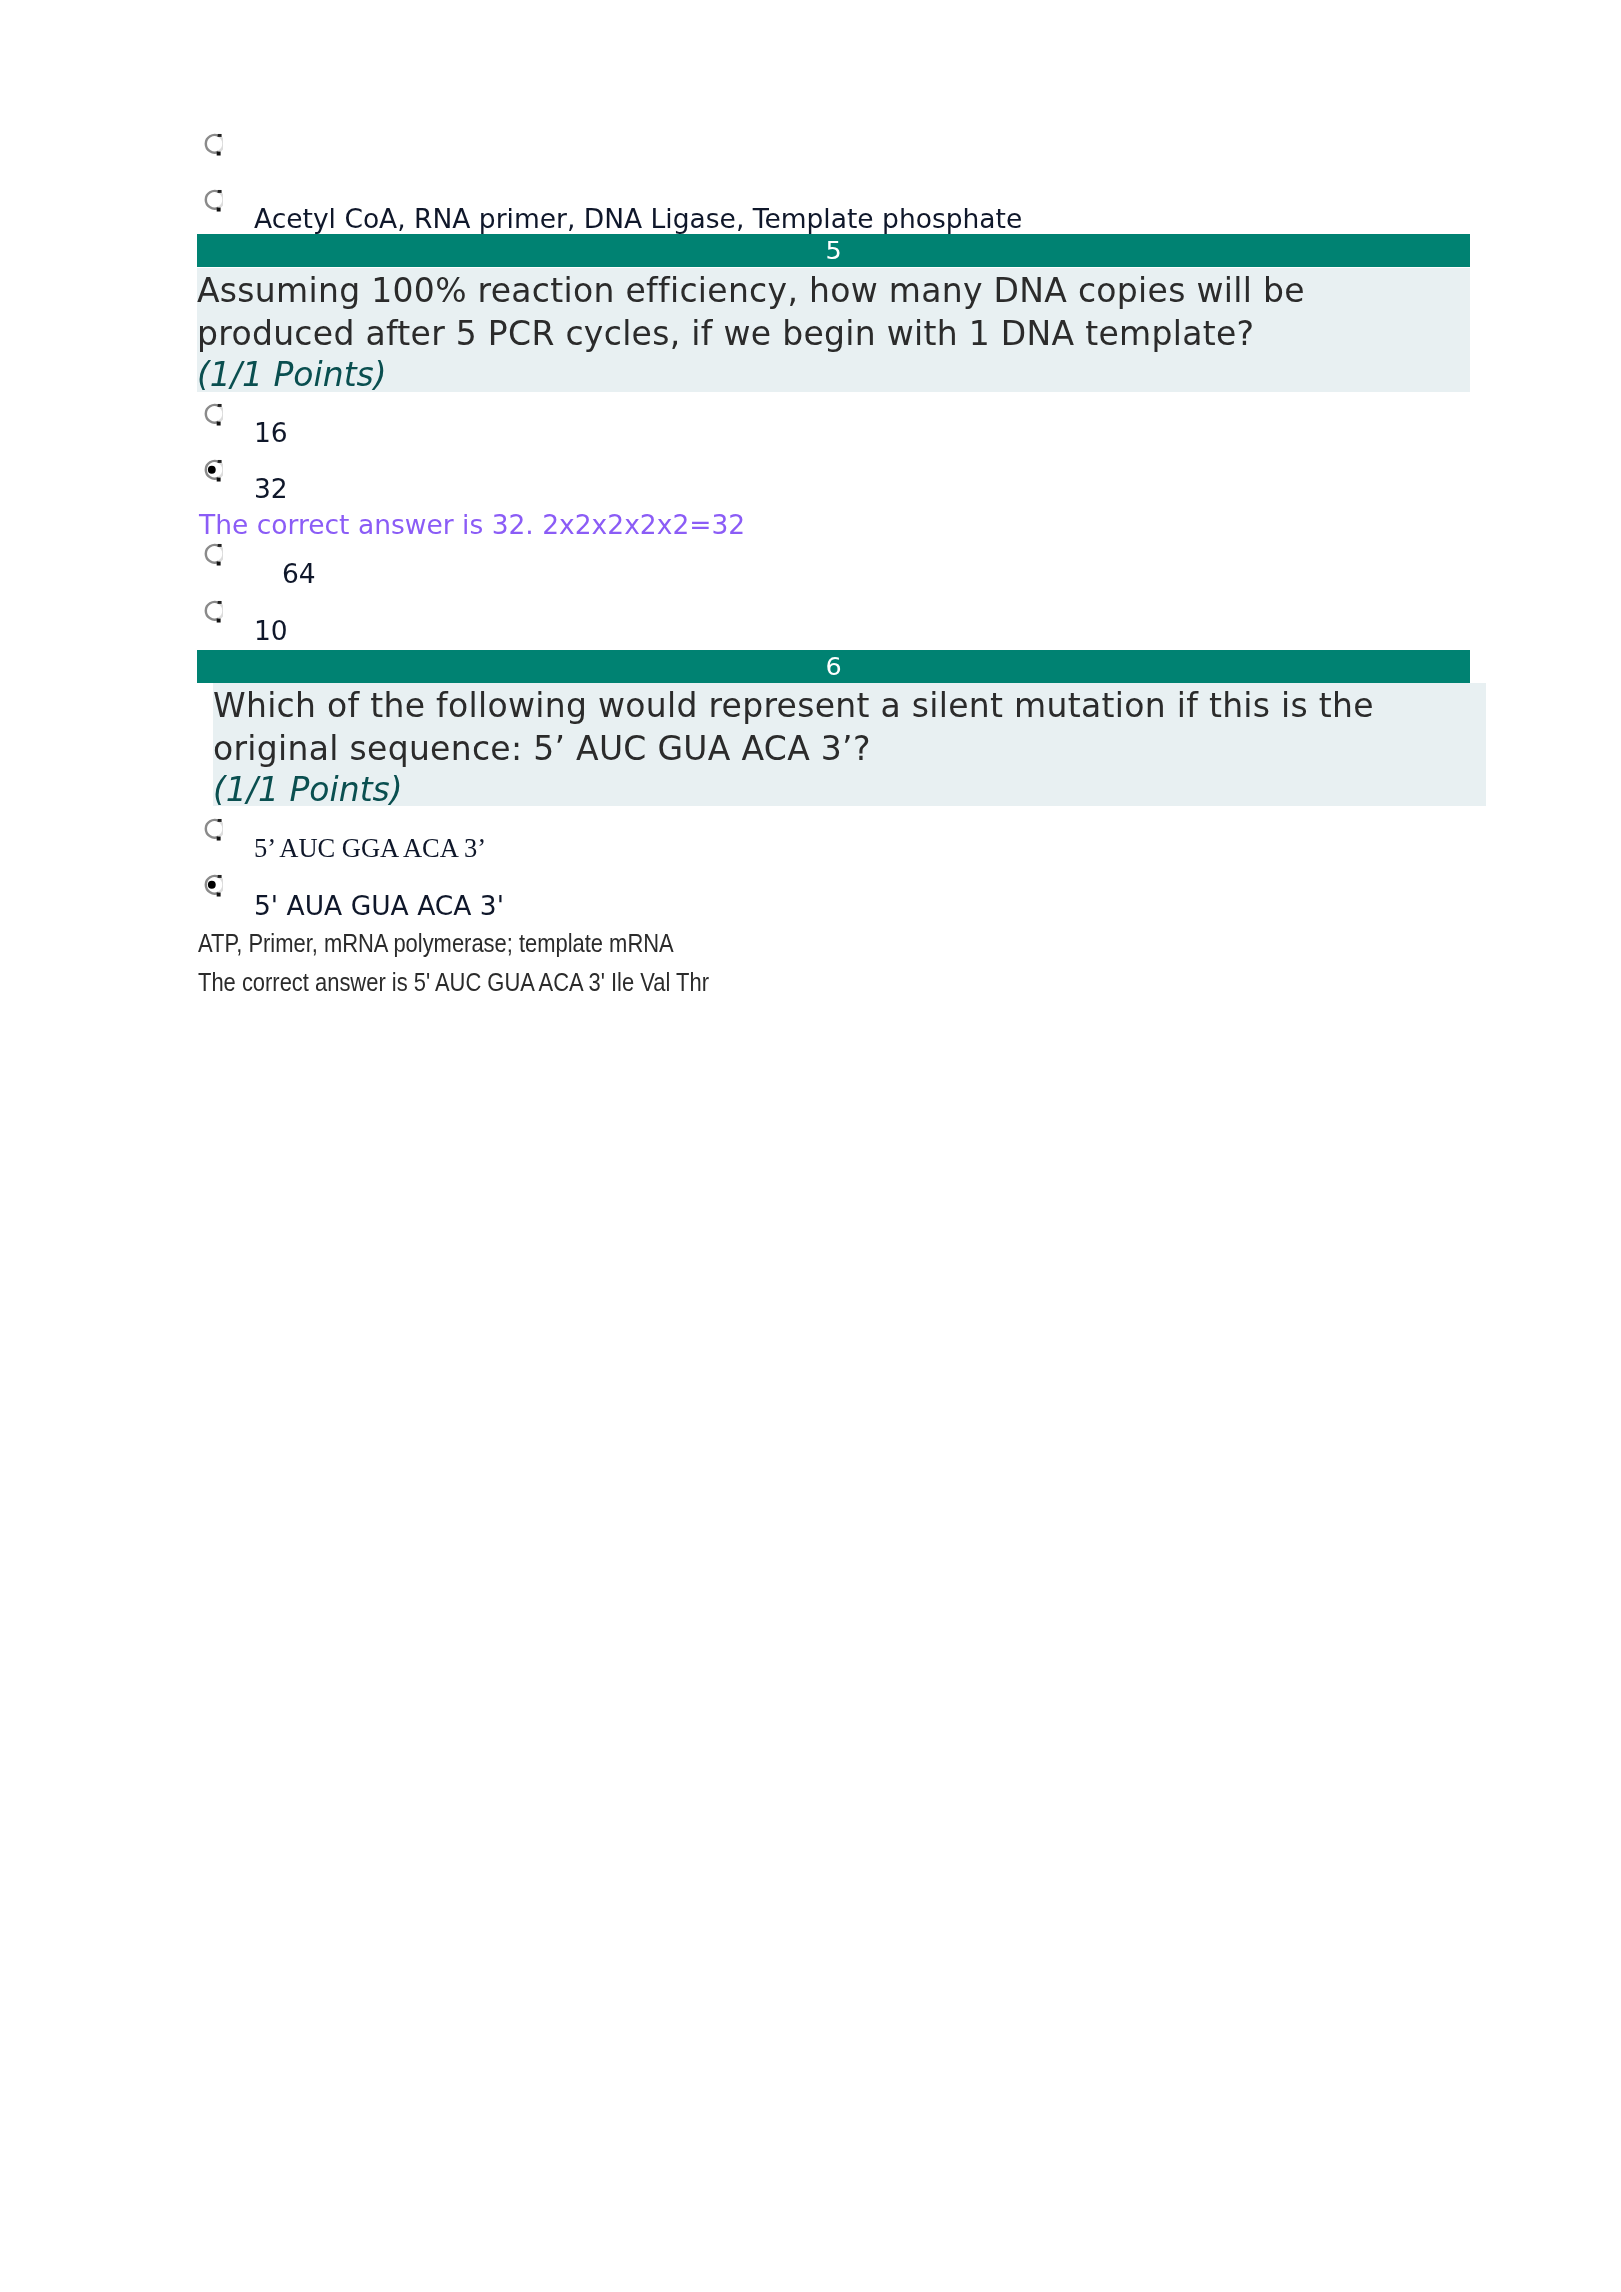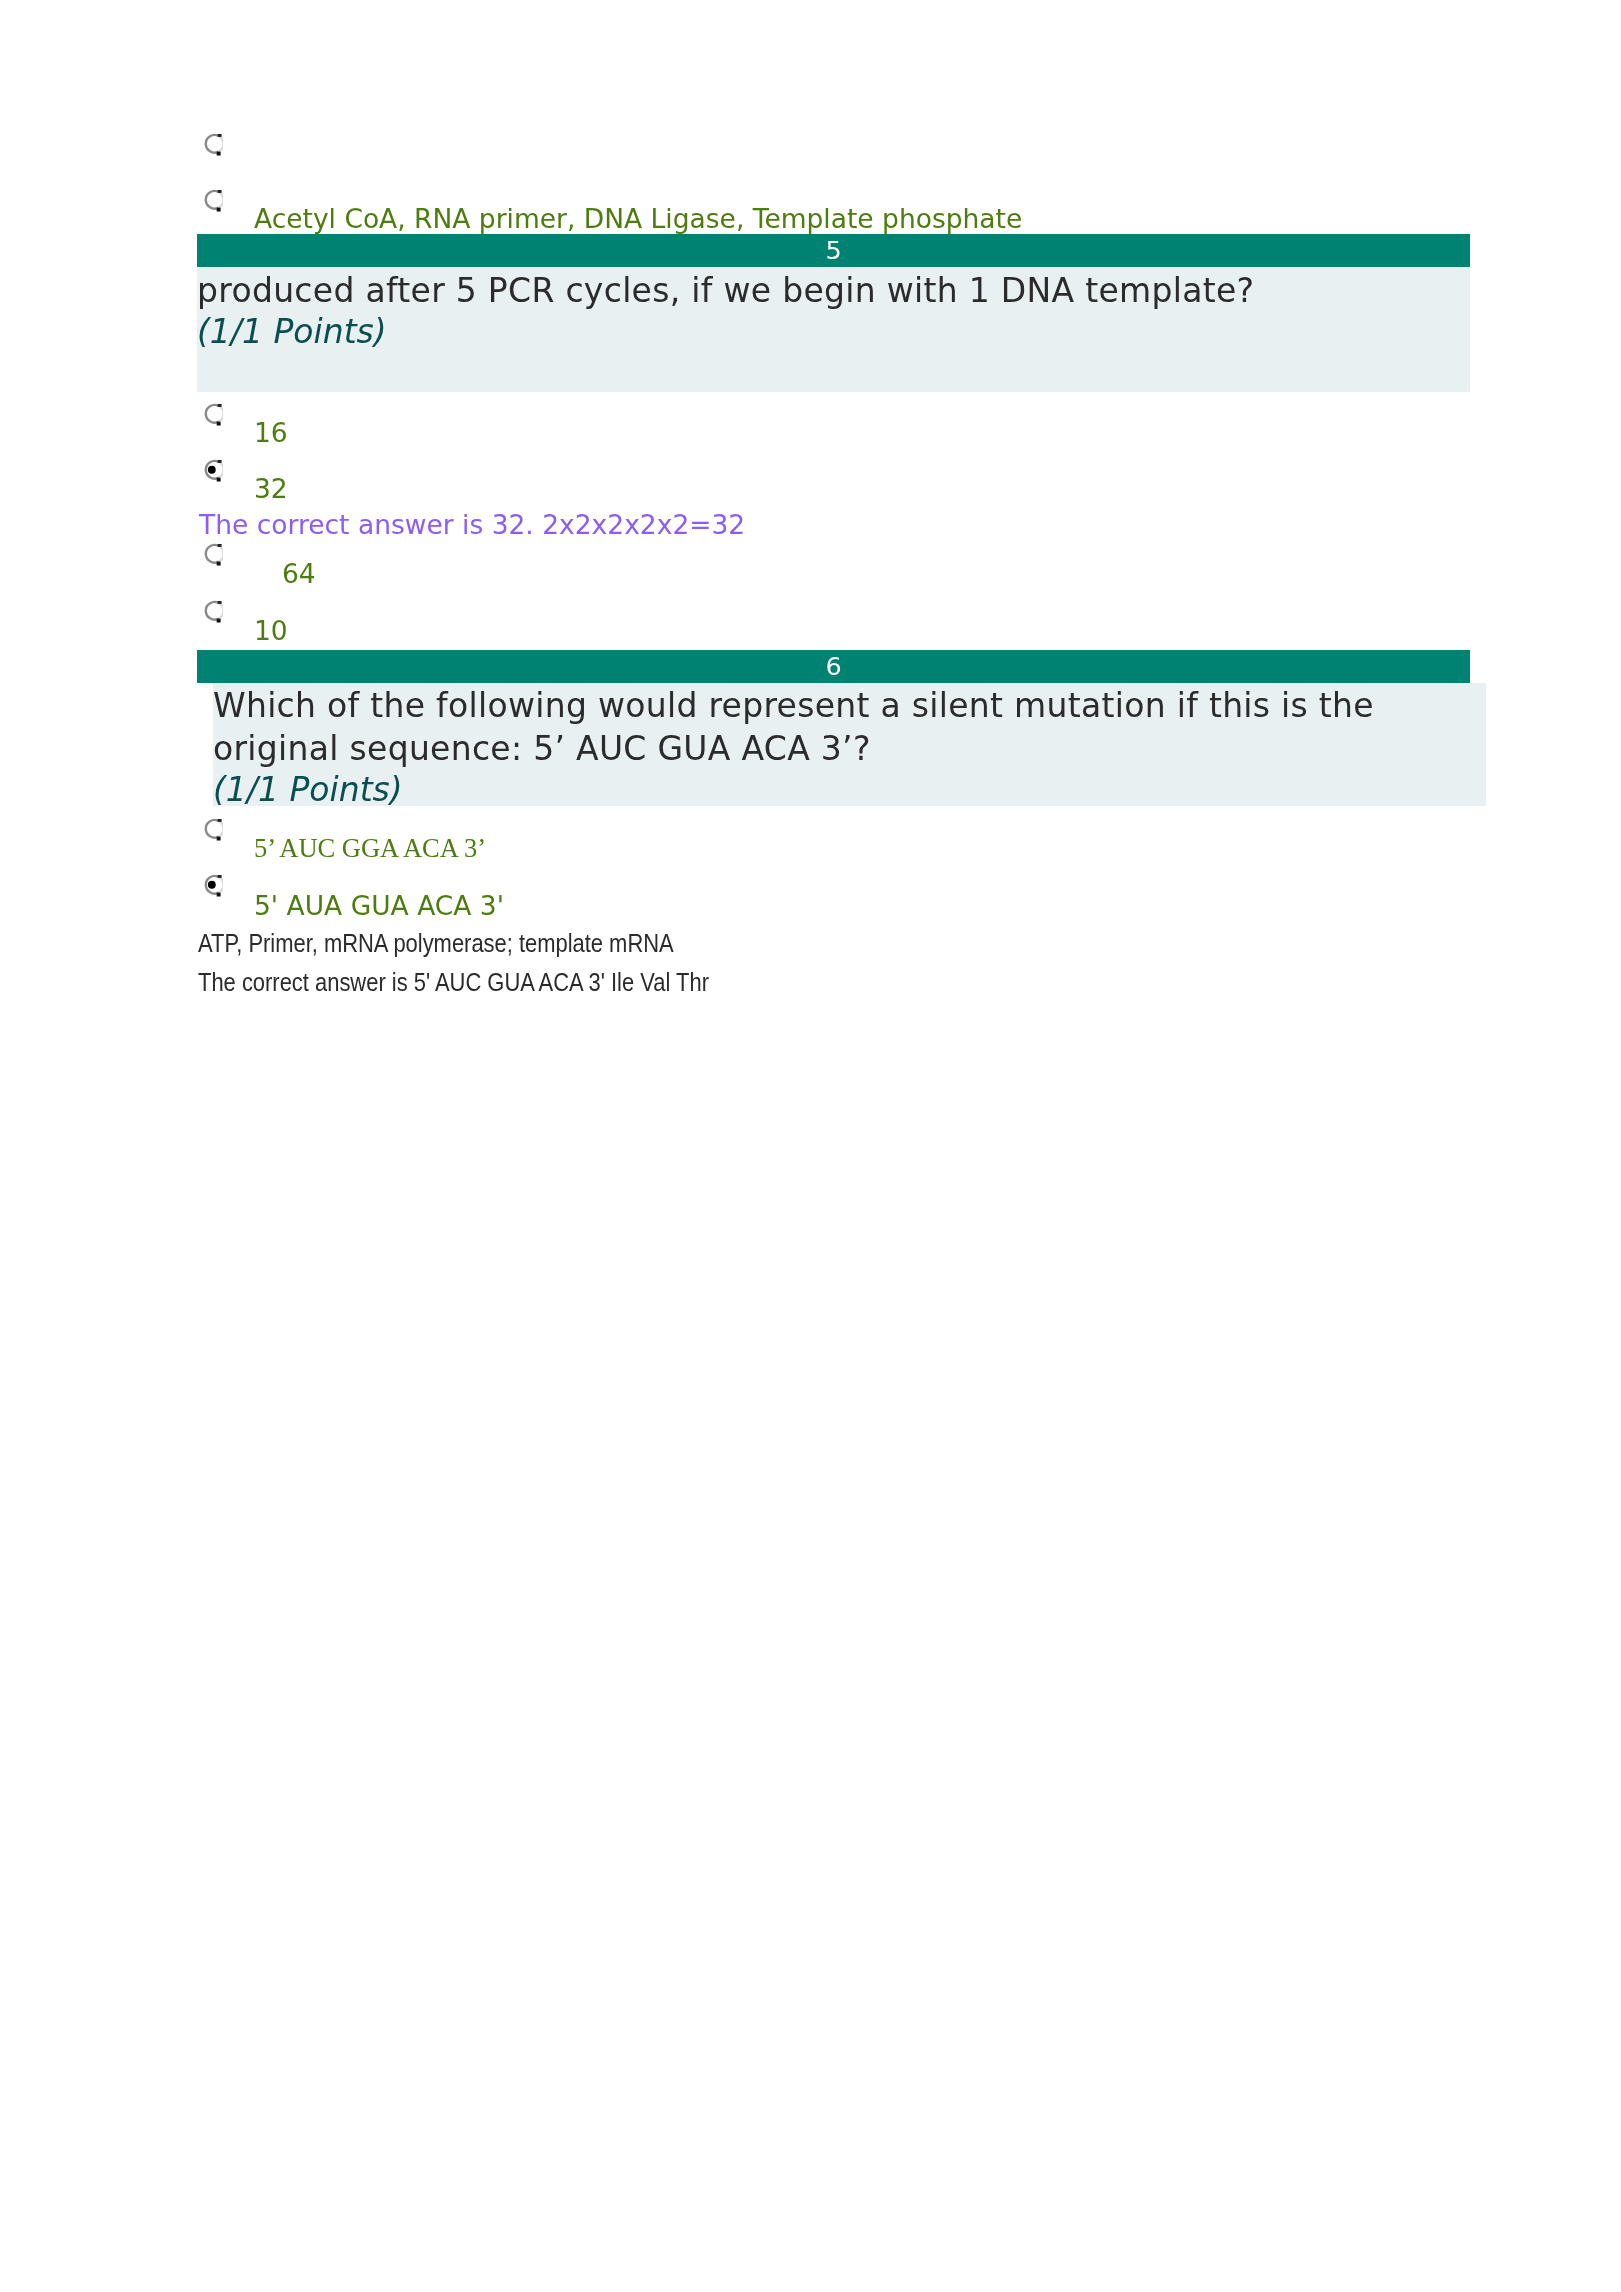--- a/index.html
+++ b/index.html
@@ -21,21 +21,21 @@
       width: 21.6px;
       height: 23.5px;
     }
     .radio svg { display: block; }
 
     .opt-text {
       position: absolute;
       left: 254px;
       font-size: 26.5px;
       line-height: 31px;
-      color: #4d7c0f;
+      color: #0f172a;
       white-space: nowrap;
       text-align: right;
     }
 
     .bar {
       position: absolute;
       left: 197px;
       width: 1273px;
       height: 33px;
       background: #008272;
@@ -100,20 +100,21 @@
       <path d="M18 3 A9 9 0 1 0 18 19" fill="none" stroke="#8a8a8a" stroke-width="2.5"></path>
       <path d="M18 19 A9 9 0 0 0 18 3" fill="none" stroke="#dcdcdc" stroke-width="2.5"></path>
       <rect x="17" y="1" width="4" height="3" fill="#222"></rect>
       <rect x="16" y="19" width="4" height="4" fill="#111"></rect>
     </svg>
 </div>
 <div class="opt-text" style="top:203px;">Acetyl CoA, RNA primer, DNA Ligase, Template phosphate</div>
 
 <div class="bar" style="top:234px;">5</div>
 <div class="qbox" style="top:268px; height:124px;">
+  <div class="qtext">Assuming 100% reaction efficiency, how many DNA copies will be</div>
   <div class="qtext">produced after 5 PCR cycles, if we begin with 1 DNA template?</div>
   <div class="qpoints">(1/1 Points)</div>
 </div>
 
 <div class="radio" style="left:201px; top:403px;">
   <svg width="21.6" height="23.5" viewBox="0 0 22 24">
       <path d="M18 3 A9 9 0 1 0 18 19" fill="none" stroke="#8a8a8a" stroke-width="2.5"></path>
       <path d="M18 19 A9 9 0 0 0 18 3" fill="none" stroke="#dcdcdc" stroke-width="2.5"></path>
       <rect x="17" y="1" width="4" height="3" fill="#222"></rect>
       <rect x="16" y="19" width="4" height="4" fill="#111"></rect>

